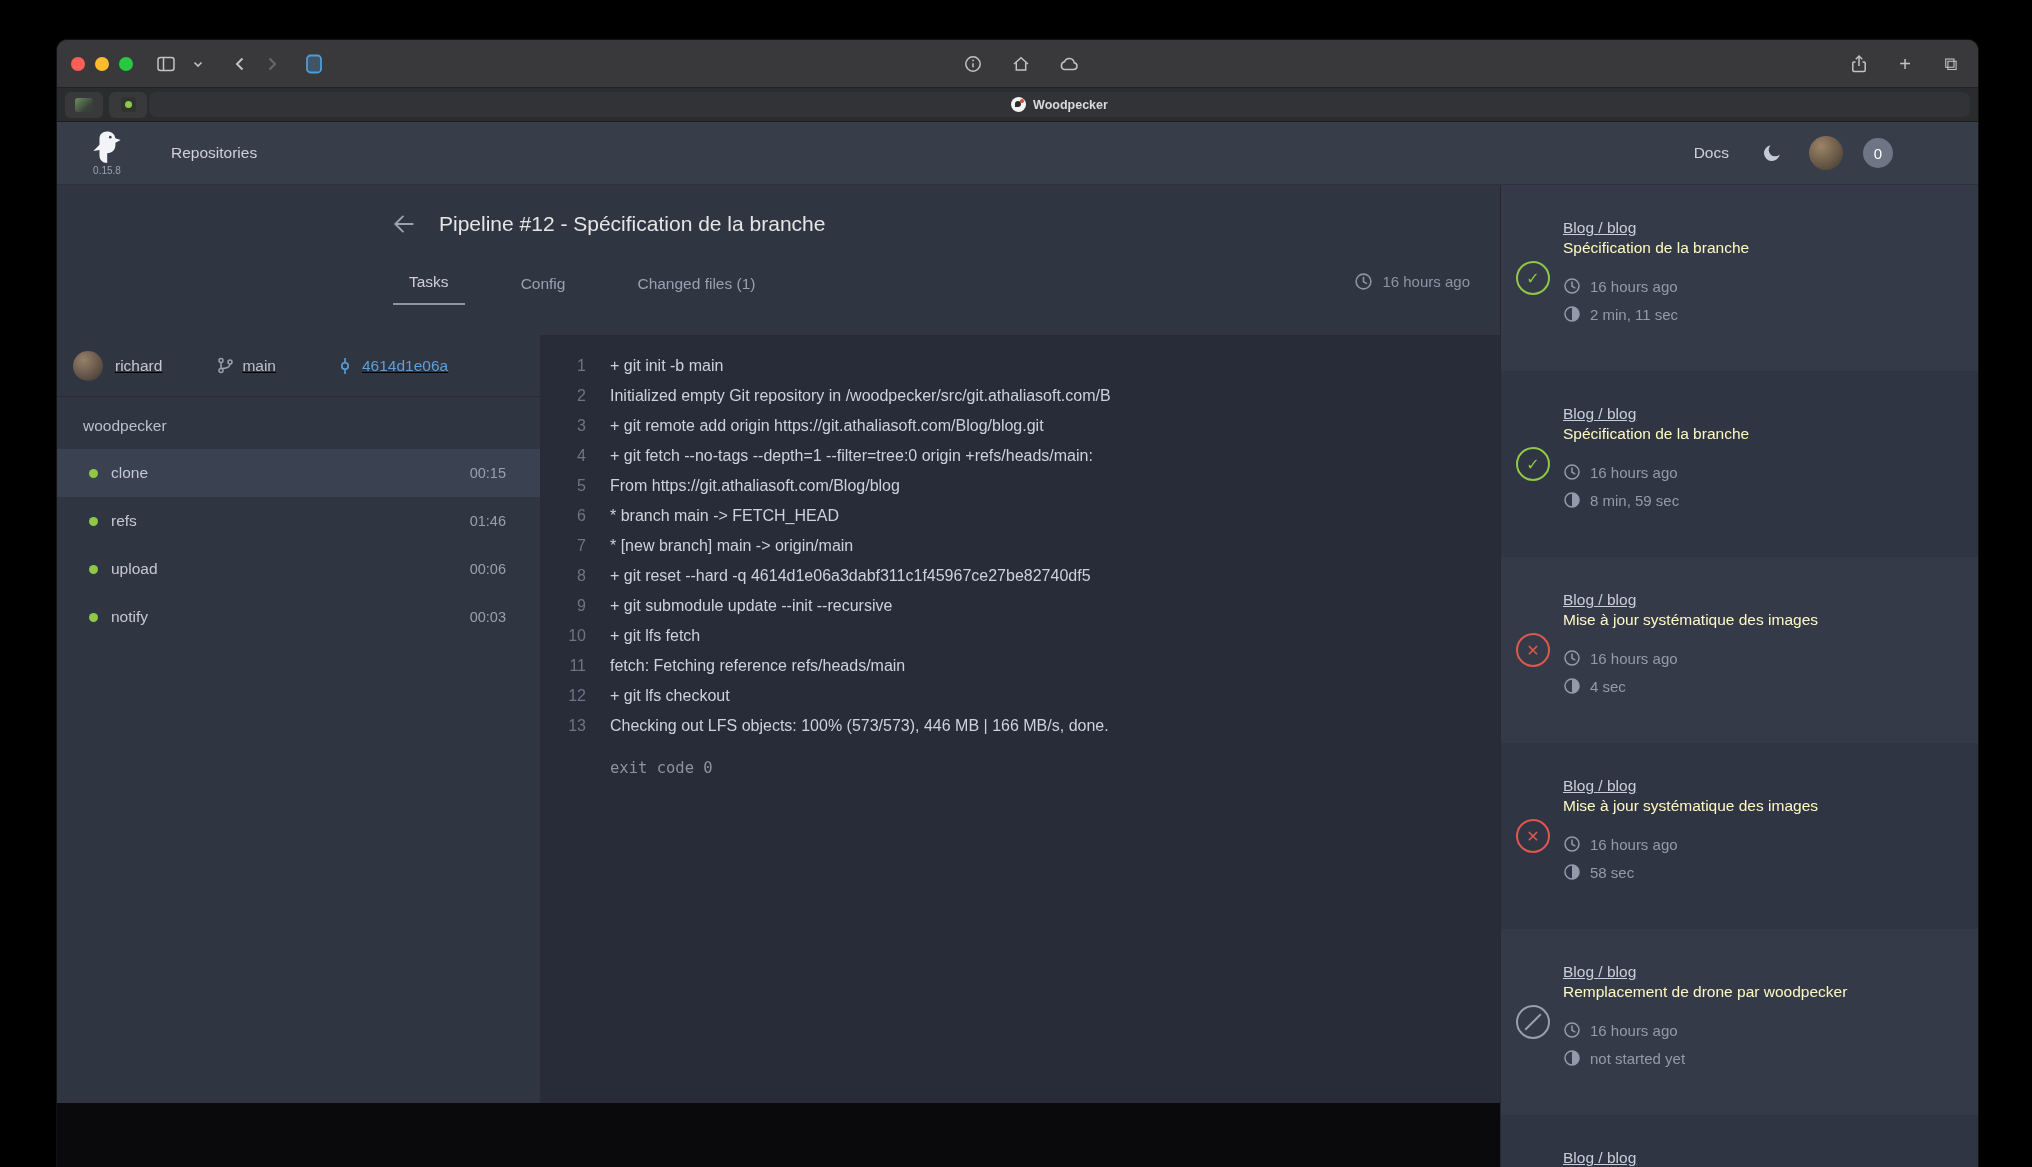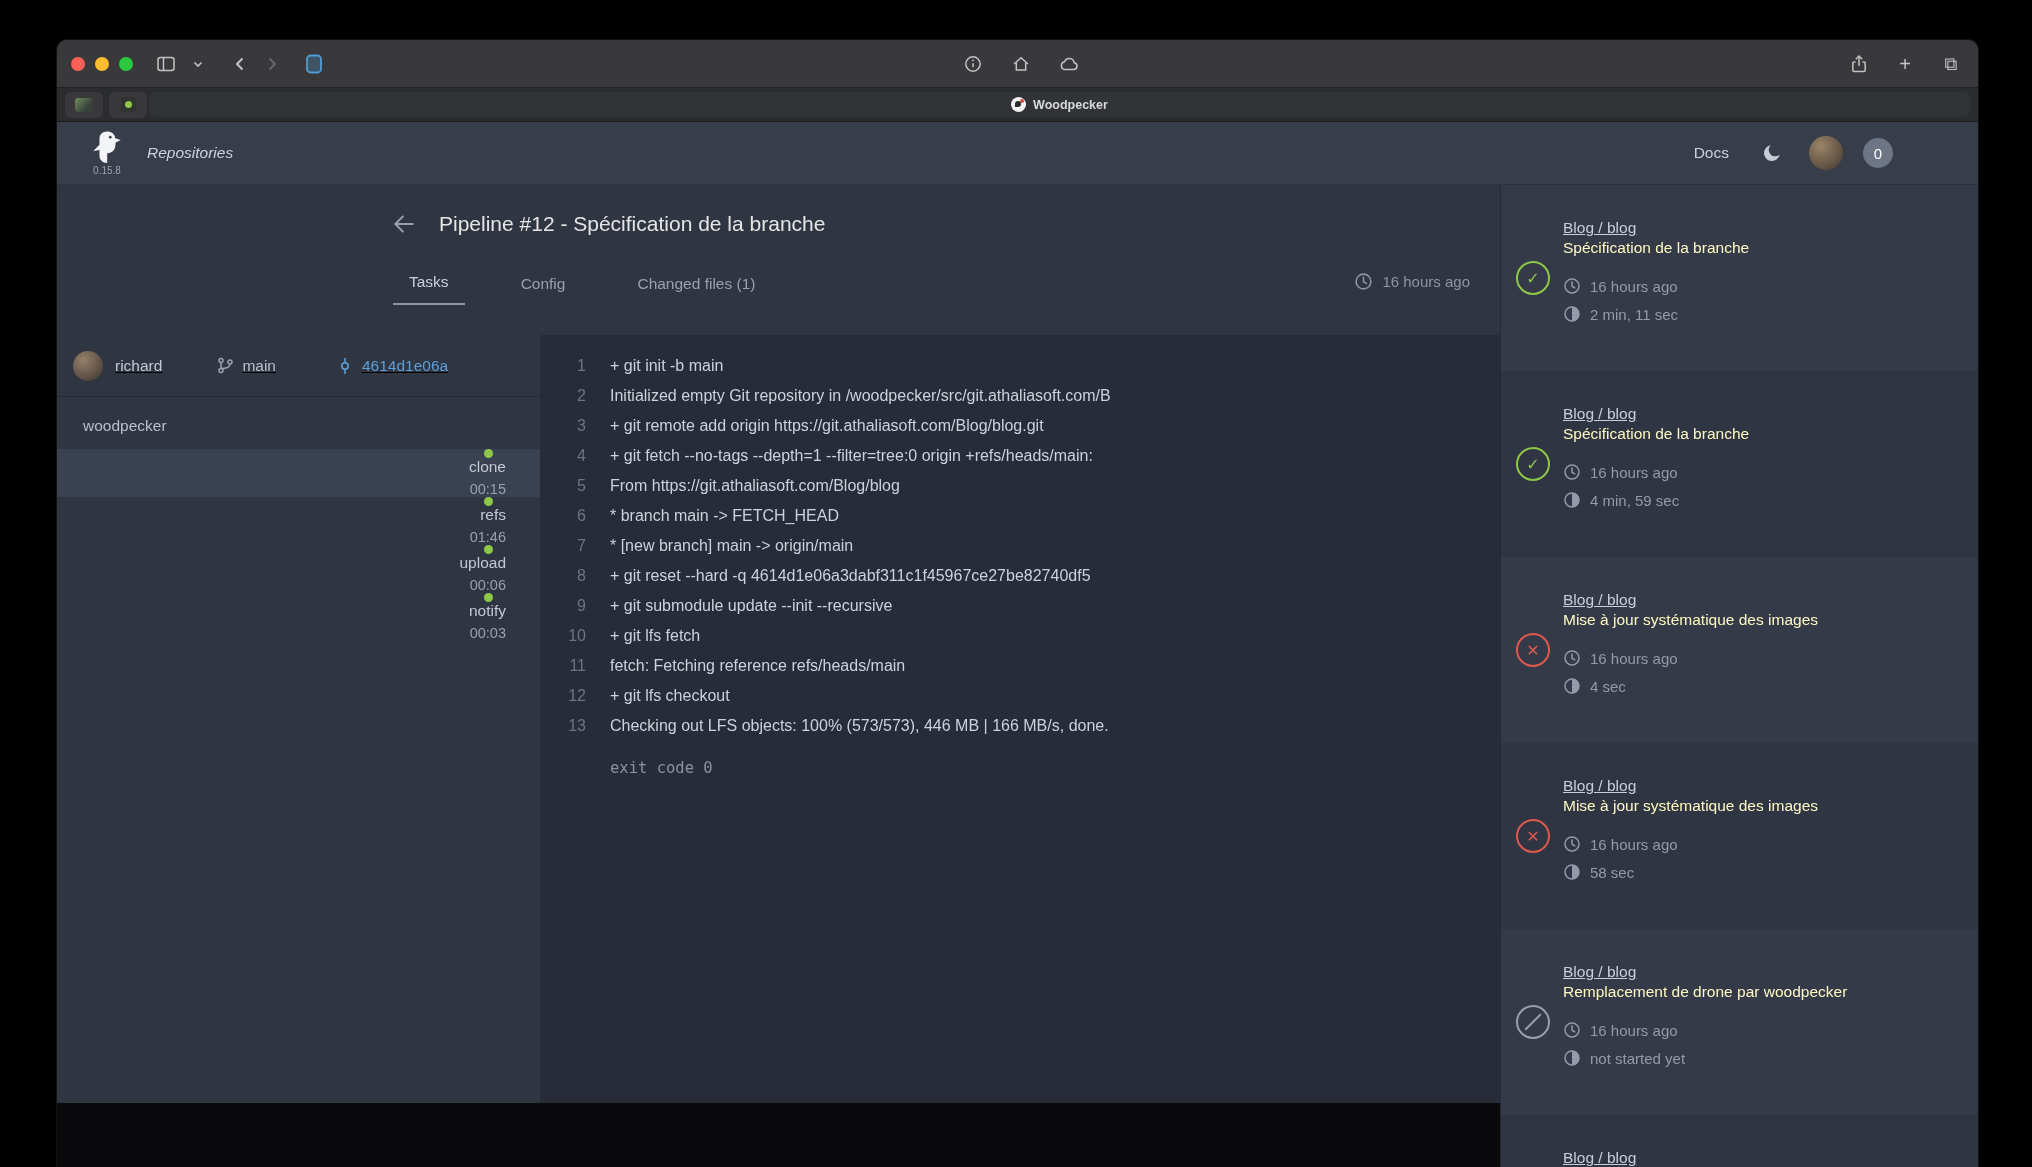--- a/index.html
+++ b/index.html
@@ -44,21 +44,21 @@
   .pin2 { width:15px; height:15px; border-radius:3px; background:#30322f; position:relative; }
   .pin2::after { content:""; position:absolute; left:4px; top:4px; width:7px; height:7px; border-radius:50%; background:#8fc749; }
 
   
   .app { height:calc(100% - 82px); display:flex; flex-direction:column; background:#303542; }
   .wp-navbar { height:63px; flex:none; background:#383d4a; display:flex; align-items:center;
     padding:0 85px 0 26px; border-bottom:1px solid rgba(0,0,0,.18); }
   .logo-wrap { display:flex; flex-direction:column; align-items:center; width:48px; }
   .version { font-size:10px; color:#9aa2ae; margin-top:-1px; }
   .nav-link { color:#ccd2db; font-size:15.5px; }
-  .nav-link.repos { margin-left:16px;font-style:italic; }
+  .nav-link.repos { margin-left:40px; }
   .nav-spacer { flex:1; }
   .moon-btn { margin-left:32px; color:#c6ccd6; }
   .nav-avatar { margin-left:26px; width:34px; height:34px; border-radius:50%;
     background:radial-gradient(circle at 35% 30%,#9b8468,#6b5a48 55%,#3e382f); }
   .count-badge { margin-left:20px; width:30px; height:30px; border-radius:50%; background:#6e7686;
     color:#fff; font-size:15px; display:flex; align-items:center; justify-content:center; }
 
   .wp-body { flex:1; min-height:0; display:flex; }
   .wp-main { width:1443px; flex:none; display:flex; flex-direction:column; }
   .pl-header { height:150px; flex:none; }
@@ -77,21 +77,21 @@
 
   .steps-panel { width:483px; flex:none; background:#303542; }
   .meta-row { height:62px; display:flex; align-items:center; padding-left:16px; border-bottom:1px solid #272b36;text-decoration:underline; }
   .mini-avatar { width:30px; height:30px; border-radius:50%; flex:none;
     background:radial-gradient(circle at 35% 30%,#96806a,#66564a 55%,#3a342c); }
   .author-name { margin-left:12px; color:#c3c9d4; font-size:15.5px; }
   .meta-group { display:flex; align-items:center; gap:8px; }
   .branch-group { margin-left:54px; color:#b9c0cc; font-size:15.5px; }
   .commit-group { margin-left:60px; color:#5d9fd8; font-size:15.5px; }
   .workflow-label { padding:20px 0 14px 26px; color:#b9c0cc; font-size:15.5px; }
-  .step-row { height:48px; display:flex; align-items:flex-end; padding:0 34px 0 32px;flex-direction:column; }
+  .step-row { height:48px; display:flex; align-items:center; padding:0 34px 0 32px; }
   .step-row.selected { background:#3a4151; }
   .dot { width:9px; height:9px; border-radius:50%; background:#8fc749; margin-right:13px; flex:none; }
   .step-name { color:#c3c9d4; font-size:15.5px; flex:1; }
   .step-dur { color:#98a0ad; font-size:14.5px; }
 
   .console { flex:1; min-width:0; background:#272c38; overflow:hidden; padding:16px 18px 0 0; }
   .cline { display:flex; line-height:30px; font-family:"DejaVu Sans Mono", monospace; font-size:16px; white-space:pre; }
   .lnum { width:46px; text-align:right; color:#6d7584; flex:none; }
   .ltext { margin-left:24px; color:#ccd2dc; overflow:hidden; }
   .exit-row { margin:18px 0 0 70px; font-family:"DejaVu Sans Mono", monospace; font-size:15.5px; color:#8b93a0; }
@@ -366,21 +366,21 @@
               </span>
               <span>16 hours ago</span>
             </div>
           <div class="frow">
               <span>
                 <svg width="18" height="18" viewBox="0 0 18 18">
                   <circle cx="9" cy="9" r="7" fill="none" stroke="currentColor" stroke-width="1.5"></circle>
                   <path d="M9 2a7 7 0 0 1 0 14z" fill="currentColor"></path>
                 </svg>
               </span>
-              <span>4 min, 59 sec</span>
+              <span>8 min, 59 sec</span>
             </div>
         </div>
 
         <div class="entry">
           <span class="status-circle failure">
               <span class="status-glyph">✕</span>
             </span>
           <a class="repo-link" href="#">Blog / blog</a>
           <div class="ftitle">Mise à jour systématique des images</div>
           <div class="frow first">

